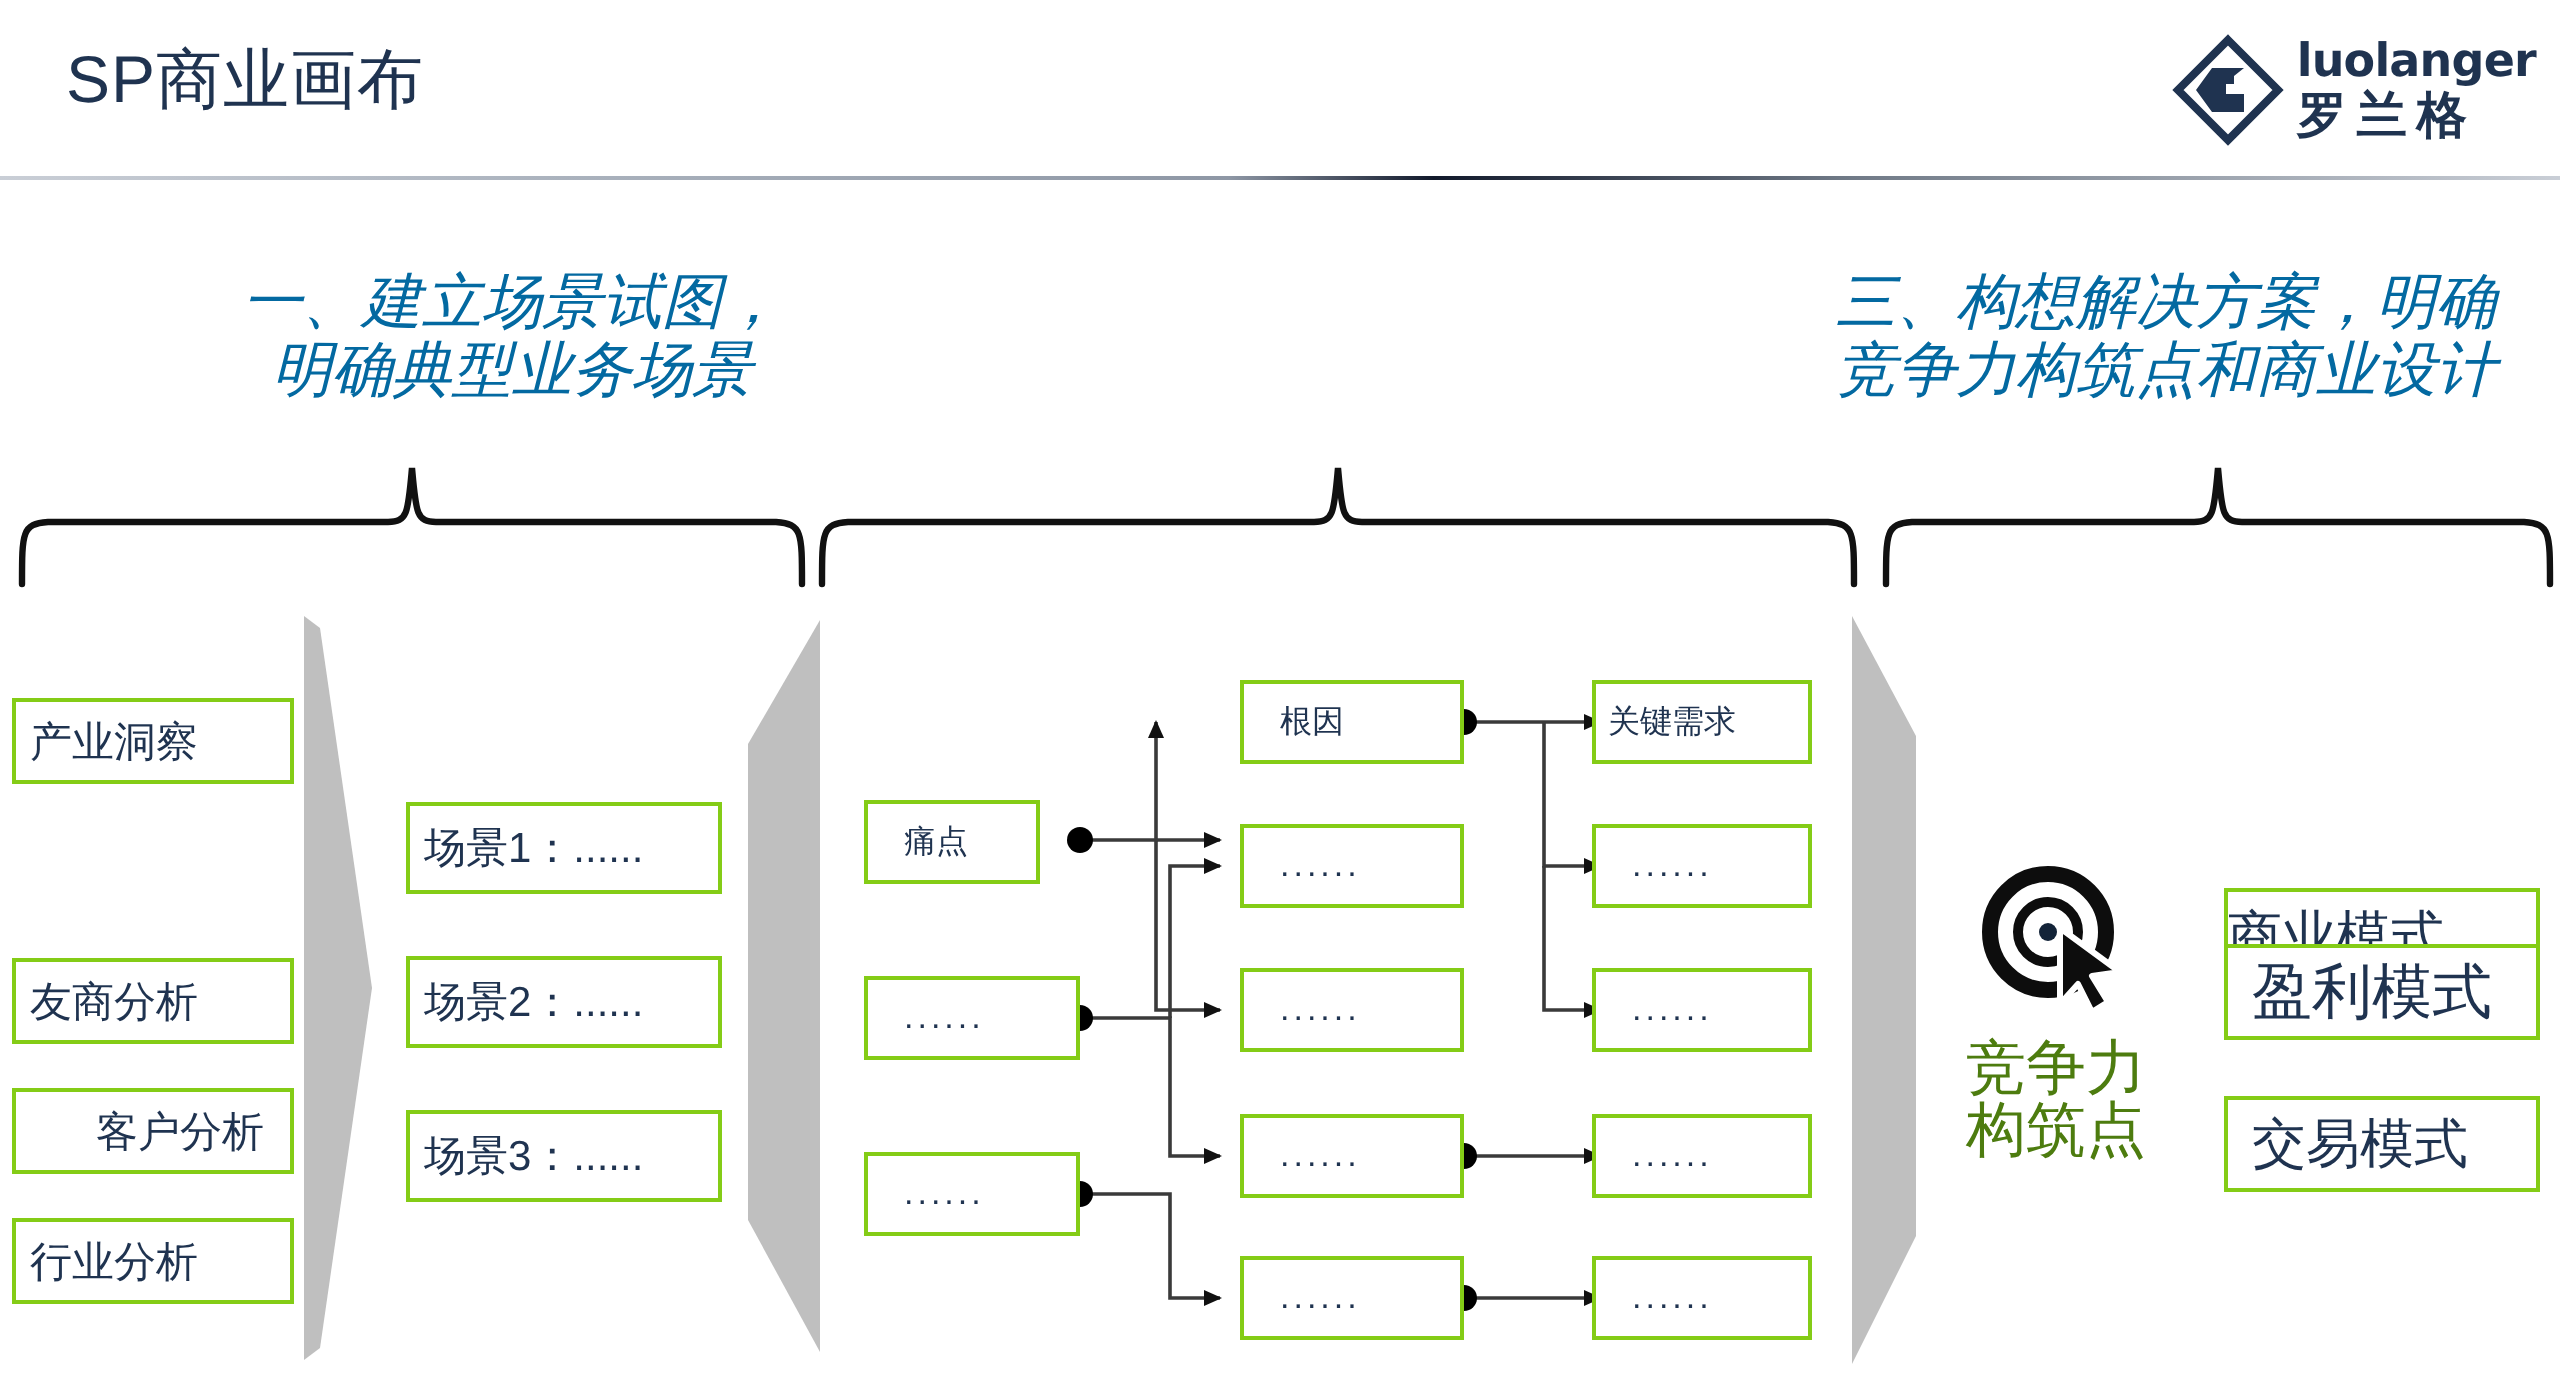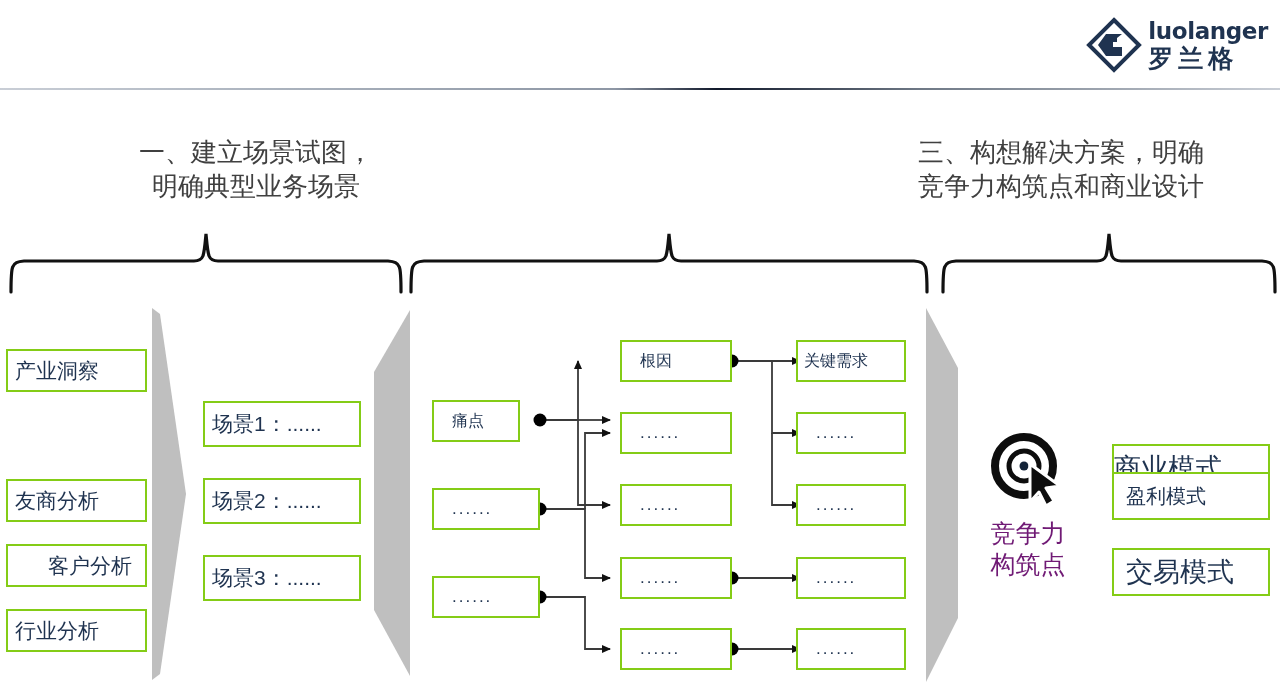--- a/index.html
+++ b/index.html
@@ -23,22 +23,22 @@
     background:linear-gradient(to right,#c9ced6 0%,#aab2bd 22%,#8e97a5 48%,#11192b 56%,#6f7986 72%,#c9ced6 100%);
   }
   .logo{position:absolute;right:12px;top:14px;height:62px;display:flex;align-items:center;gap:6px;}
   .logo-mark{width:56px;height:56px;flex:0 0 56px;}
   .logo-text{display:flex;flex-direction:column;justify-content:center;line-height:1;}
   .logo-en{font-size:23px;font-weight:bold;color:#1f3350;letter-spacing:-0.4px;font-family:"DejaVu Sans",sans-serif;}
   .logo-cn{font-size:25px;font-weight:bold;color:#1f3350;letter-spacing:5px;margin-top:3px;}
 
   
   .sec-head{
-    position:absolute;color:#404040;
-    font-size:26px;line-height:34px;text-align:center;white-space:pre-line;
+    position:absolute;color:#0369a1;
+    font-size:30px;line-height:34px;text-align:center;white-space:pre-line;font-style:italic;
   }
   #sec-head-1{left:96px;top:135px;width:320px;}
   #sec-head-2{left:486px;top:135px;width:362px;}
   #sec-head-3{left:918px;top:135px;width:372px;text-align:left;}
 
   
   .brace{position:absolute;top:232px;height:62px;}
 
   
   .card{
@@ -51,27 +51,28 @@
   .dots{color:#1f3350;font-size:17px;letter-spacing:2px;}
 
   
   .chev{position:absolute;background:#bfbfbf;}
 
   
   #flow{position:absolute;left:0;top:0;width:1280px;height:698px;pointer-events:none;}
 
   
   .target-wrap{position:absolute;left:968px;top:430px;width:120px;text-align:center;}
-  .target-lbl{margin-top:6px;font-size:25px;line-height:31px;color:#701a75;white-space:pre-line;}
+  .target-lbl{margin-top:6px;font-size:30px;line-height:31px;color:#4d7c0f;white-space:pre-line;}
 </style>
 </head>
 <body>
 
 <div id="slide">
 
+  <div class="slide-title">SP商业画布</div>
   <div class="header-rule"></div>
 
   <div class="logo">
     <svg class="logo-mark" viewBox="0 0 56 56">
       <polygon points="28,3 53,28 28,53 3,28" fill="none" stroke="#1f3350" stroke-width="4"></polygon>
       <path d="M36,17 L20,17 L12,28 L20,39 L36,39 L36,30 L27,30 L27,25 L31,25 L31,21 Z" fill="#1f3350"></path>
       <path d="M27,25 L31,25 L31,30 L27,30 Z" fill="#fff"></path>
     </svg>
     <div class="logo-text">
       <div class="logo-en">luolanger</div>
@@ -211,20 +212,20 @@
       <circle cx="38" cy="36" r="4.5" fill="#132338"></circle>
       <path d="M44,34 L44,72 L53,62 L60,76 L68,71 L60,58 L74,56 Z" fill="#0d0d0d" stroke="#fff" stroke-width="3" stroke-linejoin="round"></path>
     </svg>
     <div class="target-lbl">竞争力
 构筑点</div>
   </div>
 
   <div class="card lbl" style="left:1112px;top:396px;width:158px;height:48px;font-size:27px;padding-left:0;margin-top:48px;">
     <span>商业模式</span>
   </div>
-  <div class="card lbl" style="left:1112px;top:472px;width:158px;height:48px;font-size:20px;padding-left:12px;align-items:center;">
+  <div class="card lbl" style="left:1112px;top:472px;width:158px;height:48px;font-size:30px;padding-left:12px;align-items:center;">
     <span>盈利模式</span>
   </div>
   <div class="card lbl" style="left:1112px;top:548px;width:158px;height:48px;font-size:27px;padding-left:12px;">
     <span>交易模式</span>
   </div>
 
 </div>
 
 </body></html>

